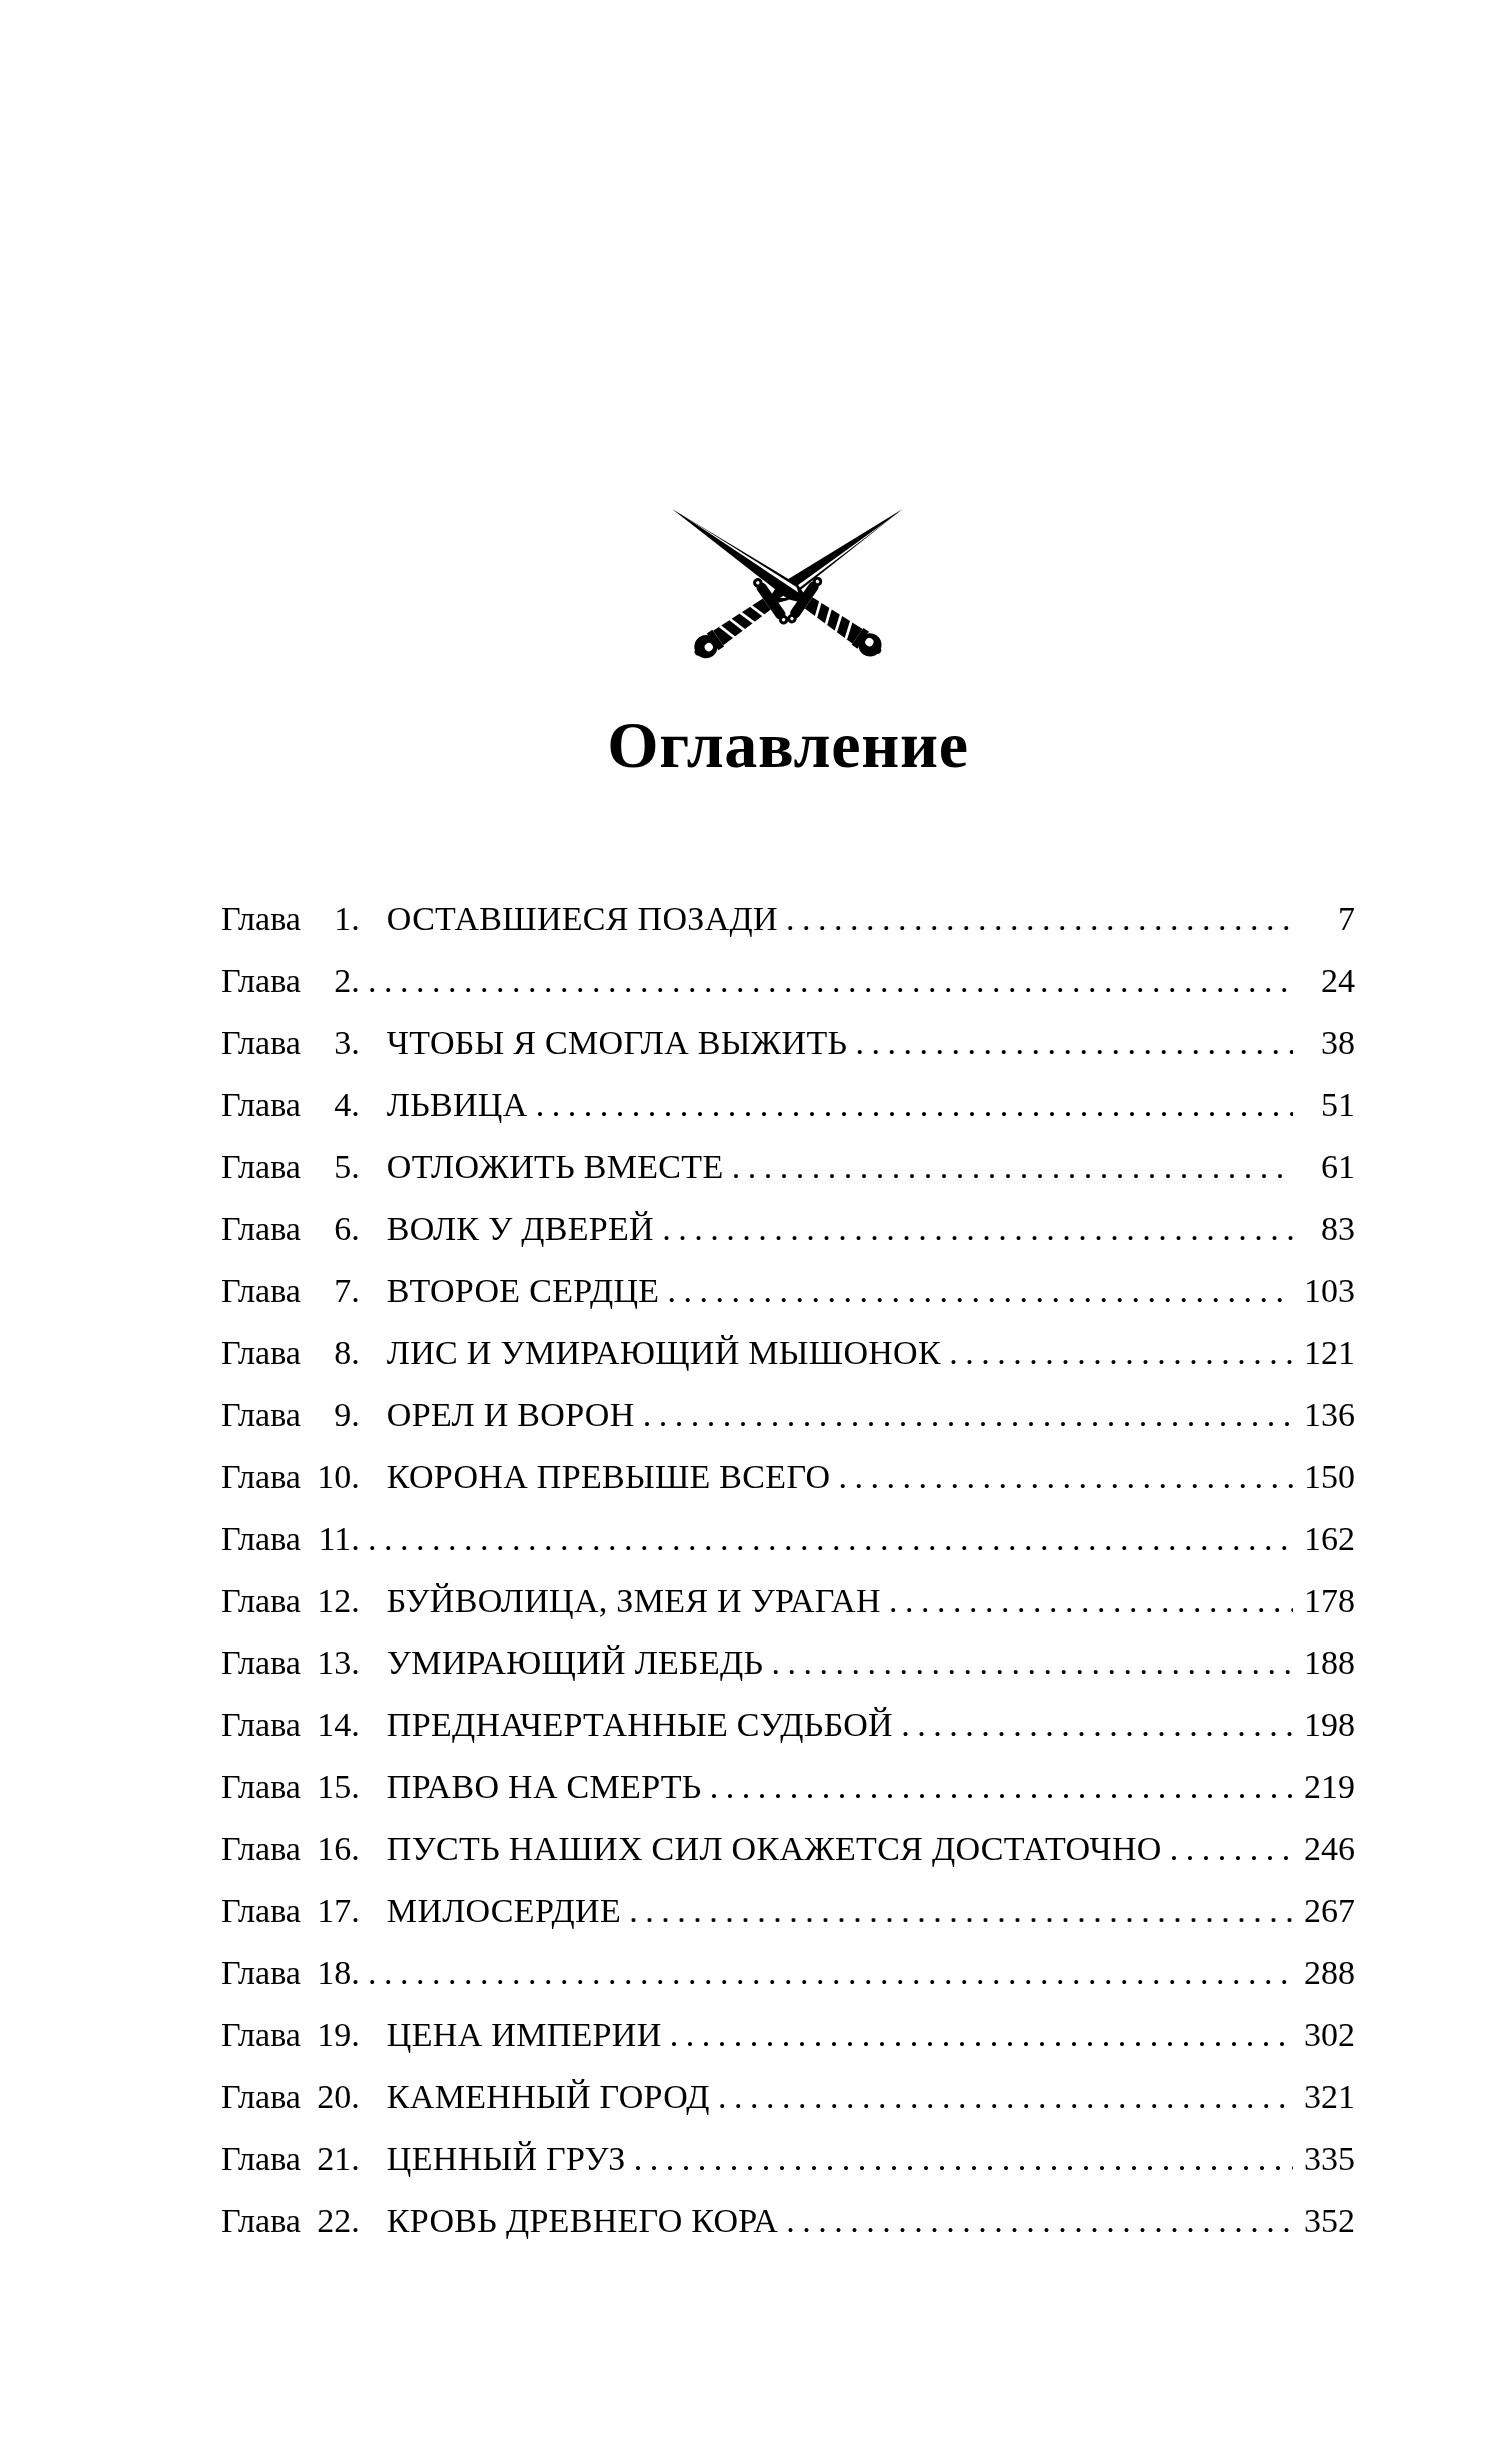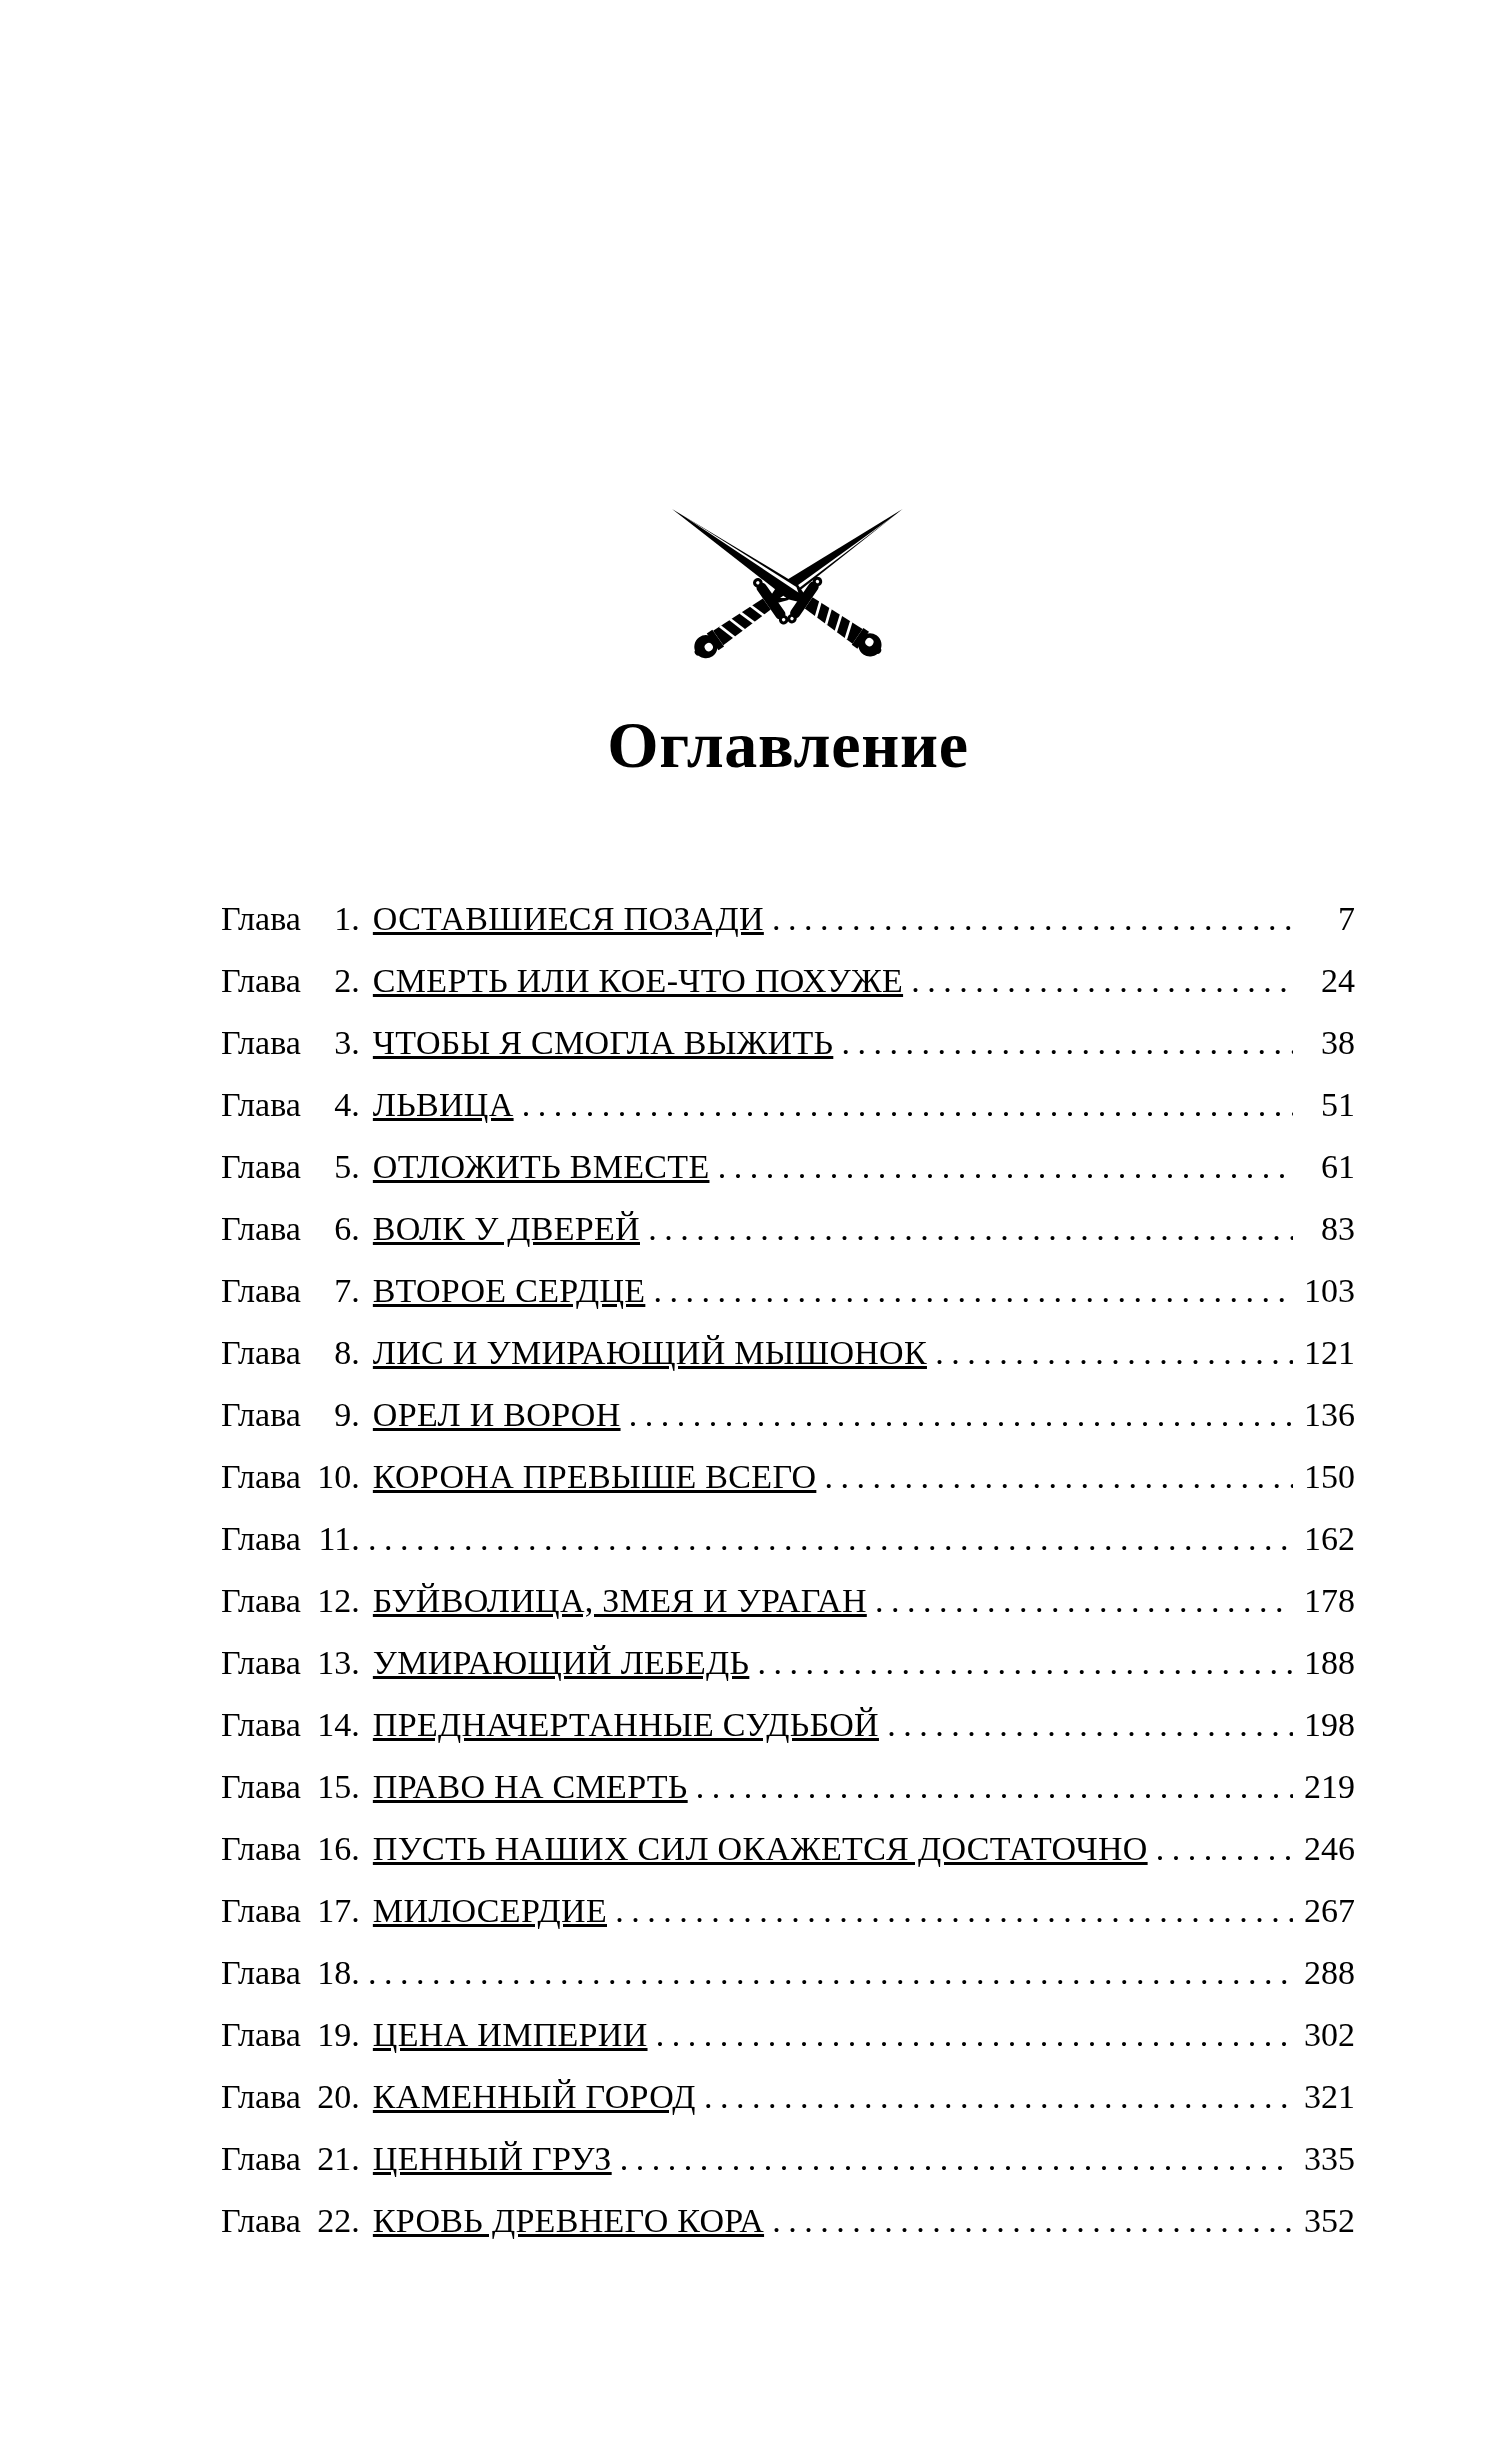--- a/index.html
+++ b/index.html
@@ -32,21 +32,21 @@
   .toc { margin-top: 108px; }
   .toc-row {
     display: flex;
     align-items: flex-end;
     line-height: 62px;
     font-size: 34px;
     white-space: nowrap;
   }
   .chap-word { flex: none; }
   .chap-num  { flex: none; width: 59px; text-align: right; }
-  .chap-title { flex: none; margin-left: 13px; letter-spacing: 0.3px; text-decoration: underline; }
+  .chap-title { flex: none; margin-left: 27px; letter-spacing: 0.3px; }
   .leader {
     flex: 1 1 auto;
     overflow: hidden;
     margin-left: 8.2px;
     margin-right: 6.8px;
     min-width: 0;
   }
   .leader::after {
     content: "........................................................................................................................";
     letter-spacing: 7.5px;
@@ -95,21 +95,20 @@
     <span class="chap-word">Глава</span>
     <span class="chap-num">1.</span>
     <span class="chap-title">ОСТАВШИЕСЯ ПОЗАДИ</span>
     <span class="leader"></span>
     <span class="page-num">7</span>
   </div>
 
   <div class="toc-row">
     <span class="chap-word">Глава</span>
     <span class="chap-num">2.</span>
-    <span class="chap-title">СМЕРТЬ ИЛИ КОЕ-ЧТО ПОХУЖЕ</span>
     <span class="leader"></span>
     <span class="page-num">24</span>
   </div>
 
   <div class="toc-row">
     <span class="chap-word">Глава</span>
     <span class="chap-num">3.</span>
     <span class="chap-title">ЧТОБЫ Я СМОГЛА ВЫЖИТЬ</span>
     <span class="leader"></span>
     <span class="page-num">38</span>

